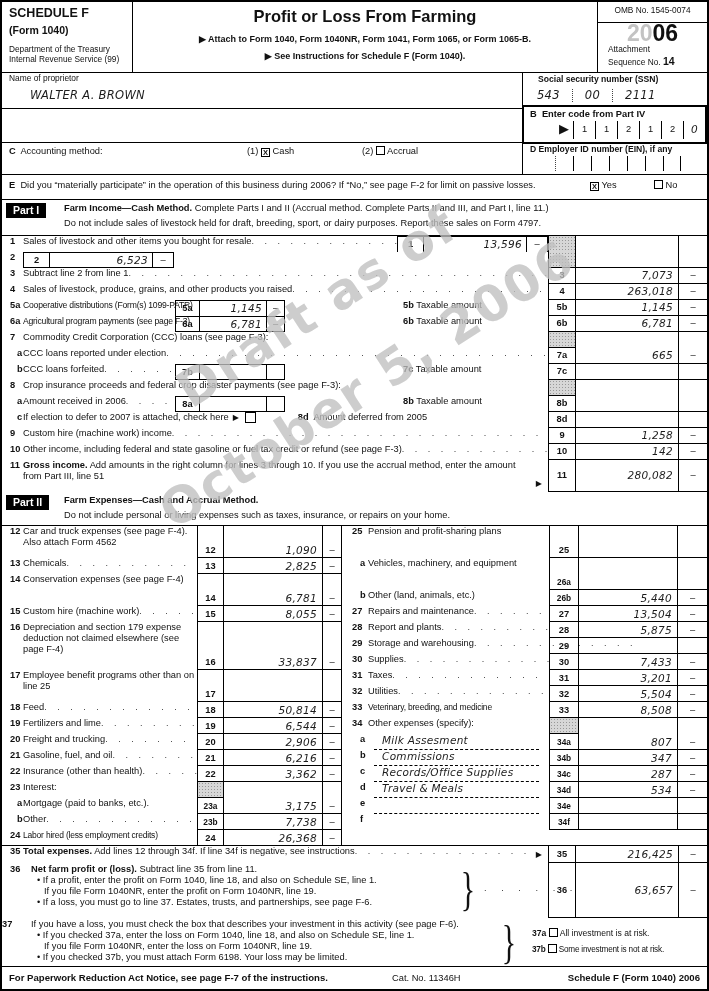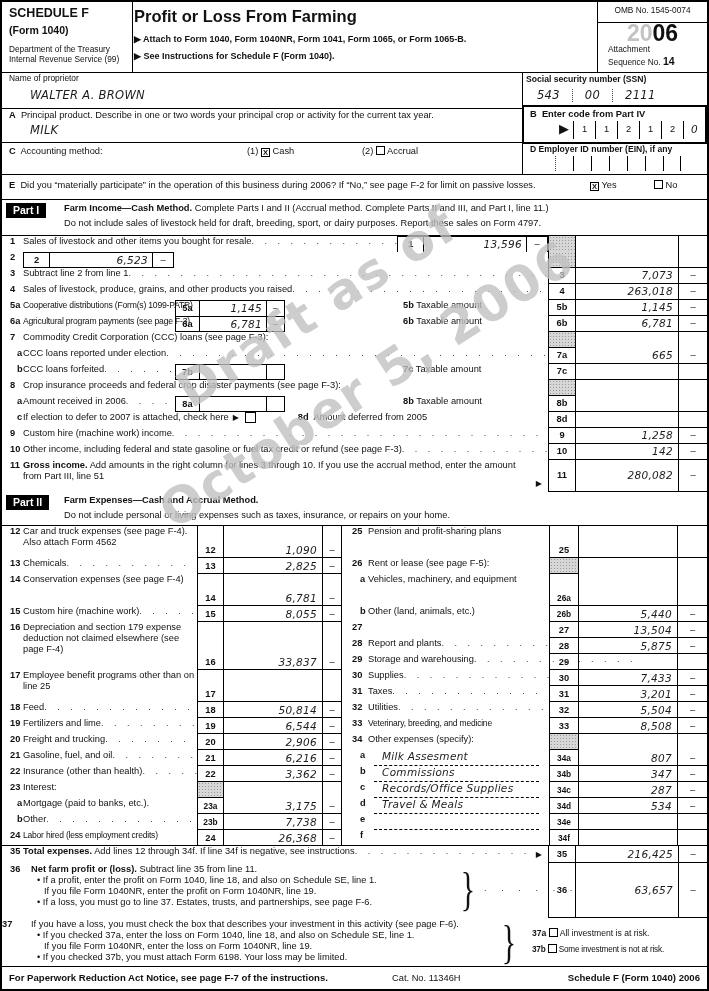--- a/index.html
+++ b/index.html
@@ -64,54 +64,50 @@
 
   <div class="abs" style="left:0;top:0;width:705px;height:70px">
     <div class="vline" style="left:130px;top:0;height:70px"></div>
     <div class="vline" style="left:595px;top:0;height:70px"></div>
     <div class="abs" style="left:7px;top:4px;width:120px">
       <div class="b" style="font-size:12.5px">SCHEDULE F</div>
       <div class="b" style="font-size:10.5px;margin-top:3px">(Form 1040)</div>
       <div class="small" style="margin-top:9px">Department of the Treasury</div>
       <div class="small"><span>Internal Revenue Service</span> <span>(99)</span></div>
     </div>
-    <div class="abs" style="left:132px;top:0;width:462px;height:70px;">
+    <div class="abs" style="left:132px;top:0;width:462px;height:70px;text-align:center">
       <div class="b" style="font-size:16.5px;margin-top:5px">Profit or Loss From Farming</div>
       <div class="b" style="font-size:9px;margin-top:8px">▶ Attach to Form 1040, Form 1040NR, Form 1041, Form 1065, or Form 1065-B.</div>
       <div class="b" style="font-size:9px;margin-top:6px">▶ See Instructions for Schedule F (Form 1040).</div>
     </div>
     <div class="abs" style="left:596px;top:0;width:109px;height:70px">
       <div style="text-align:center;padding-top:4px;font-size:8.3px">OMB No. 1545-0074</div>
       <div class="hline" style="top:20px"></div>
       <div style="text-align:center;margin-top:4px;font-size:23px;font-weight:bold"><span style="color:#c3c3c3">20</span><span>06</span></div>
       <div class="small" style="padding-left:10px;margin-top:-2px">Attachment</div>
       <div class="small" style="padding-left:10px"><span>Sequence No.</span> <span class="b" style="font-size:10.5px">14</span></div>
     </div>
   </div>
   <div class="hline" style="top:70px"></div>
 
   <div class="abs" style="left:0;top:70px;width:705px;height:36px">
     <div class="vline" style="left:520px;top:0;height:36px"></div>
     <div class="abs" style="left:7px;top:2px;font-size:8.4px">Name of proprietor</div>
     <div class="abs hand" style="left:28px;top:17px;font-size:11.5px">WALTER A. BROWN</div>
-    <div class="abs b" style="left:524px;top:2px;font-size:8.6px">Social security number (SSN)</div>
+    <div class="abs b" style="left:536px;top:2px;font-size:8.6px">Social security number (SSN)</div>
     <div class="abs hand" style="left:535px;top:17px;font-size:11.5px;display:flex;align-items:center">
       <span>543</span>
       <span style="border-left:1px dotted #444;height:13px;margin:0 12px"></span>
       <span>00</span>
       <span style="border-left:1px dotted #444;height:13px;margin:0 12px"></span>
       <span>2111</span>
     </div>
   </div>
   <div class="hline" style="top:106px"></div>
 
-  <div class="abs" style="left:0;top:106px;width:705px;height:34px">
-    <div class="abs" style="left:7px;top:2px"><span class="b">A</span>&nbsp; <span>Principal product. Describe in one or two words your principal crop or activity for the current tax year.</span></div>
-    <div class="abs hand" style="left:28px;top:16px;font-size:11.5px">MILK</div>
-  </div>
   <div class="hline" style="top:140px"></div>
 
   <div class="abs" style="left:520px;top:103px;width:185px;height:39px;border:2.5px solid #000;background:#fff;z-index:2">
     <div style="padding:2px 0 0 6px"><span class="b">B</span>&nbsp; <span class="b">Enter code from Part IV</span></div>
     <div style="display:flex;align-items:stretch;height:18px;margin-top:1px">
       <span style="flex:1;text-align:right;padding-right:4px;font-size:13px">▶</span>
       <span style="width:22px;border-left:1px solid #000;text-align:center;line-height:17px">1</span>
       <span style="width:22px;border-left:1px solid #000;text-align:center;line-height:17px">1</span>
       <span style="width:22px;border-left:1px solid #000;text-align:center;line-height:17px">2</span>
       <span style="width:22px;border-left:1px solid #000;text-align:center;line-height:17px">1</span>
@@ -554,31 +550,20 @@
     <div class="abs" style="left:340px;top:0;width:365px;height:320px">
       <div class="p2row" style="height:32px;padding-right:158px">
         <span class="num" style="flex-basis:26px;padding-left:10px">25</span>
         <span style="flex:1">Pension and profit-sharing plans</span>
         <span class="rg2">
             <span class="r2l bb">25</span>
             <span class="r2a bb hand"></span>
             <span class="r2c bb"></span>
           </span>
       </div>
-      <div class="p2row" style="height:16px;padding-right:158px">
-        <span class="num" style="flex-basis:26px;padding-left:10px">26</span>
-        <span class="lblrow">
-            <span class="lbl">Rent or lease (see page F-5):</span>
-          </span>
-        <span class="rg2">
-            <span class="r2l stip bb"></span>
-            <span class="r2a"></span>
-            <span class="r2c"></span>
-          </span>
-      </div>
       <div class="p2row" style="height:32px;padding-right:158px">
         <span class="num" style="flex-basis:26px;padding-left:18px;font-weight:bold">a</span>
         <span style="flex:1">Vehicles, machinery, and equipment</span>
         <span class="rg2">
             <span class="r2l bb small">26a</span>
             <span class="r2a bb hand"></span>
             <span class="r2c bb"></span>
           </span>
       </div>
       <div class="p2row" style="height:16px;padding-right:158px">
@@ -587,20 +572,24 @@
             <span class="lbl">Other (land, animals, etc.)</span>
           </span>
         <span class="rg2">
             <span class="r2l bb small">26b</span>
             <span class="r2a bb hand">5,440</span>
             <span class="r2c bb">–</span>
           </span>
       </div>
       <div class="p2row" style="height:16px;padding-right:158px">
         <span class="num" style="flex-basis:26px;padding-left:10px">27</span>
+        <span class="lblrow">
+            <span class="lbl">Repairs and maintenance</span>
+            <span class="dots"></span>
+          </span>
         <span class="rg2">
             <span class="r2l bb">27</span>
             <span class="r2a bb hand">13,504</span>
             <span class="r2c bb">–</span>
           </span>
       </div>
       <div class="p2row" style="height:16px;padding-right:158px">
         <span class="num" style="flex-basis:26px;padding-left:10px">28</span>
         <span class="lblrow">
             <span class="lbl">Report and plants</span>

